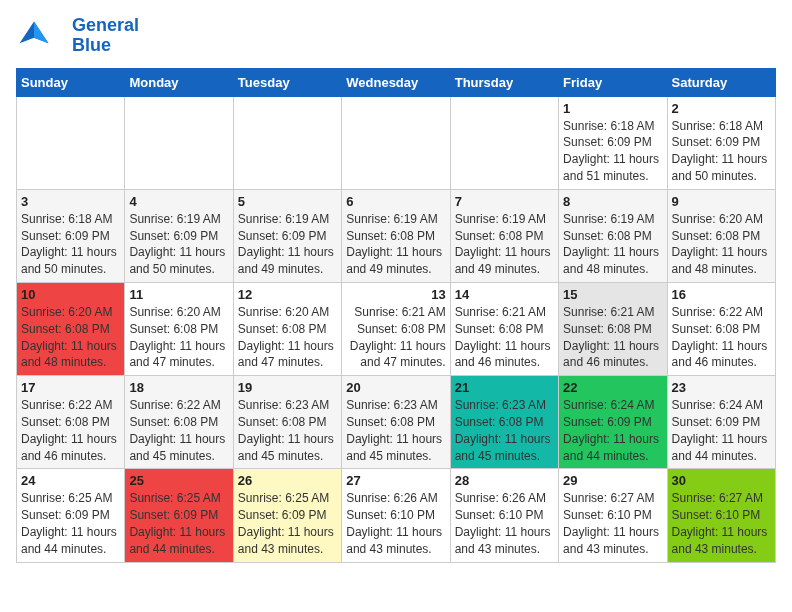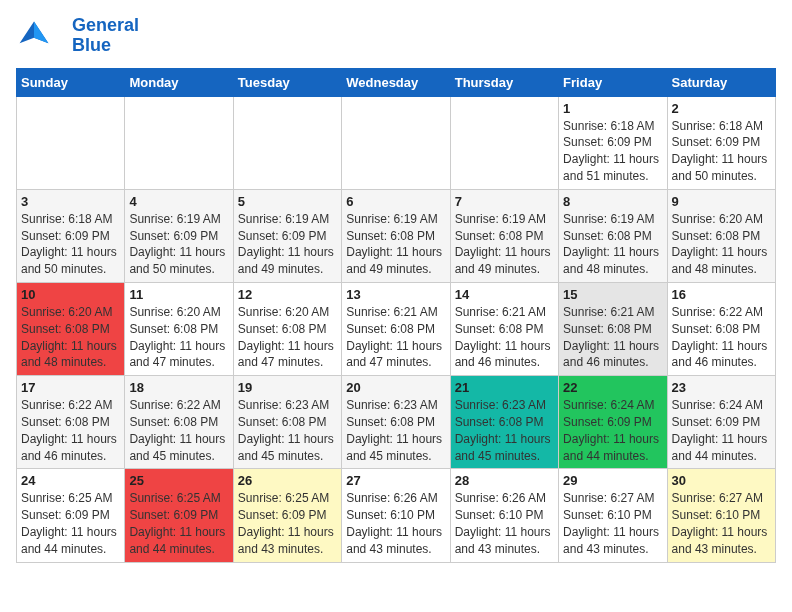--- a/index.html
+++ b/index.html
@@ -205,21 +205,21 @@
 Daylight: 11 hours
 and 47 minutes.</div>
         </td>
         <td style="background: rgb(255, 255, 255);">
           <span class="day-num">12</span>
           <div class="day-info" style="white-space: pre-line;">Sunrise: 6:20 AM
 Sunset: 6:08 PM
 Daylight: 11 hours
 and 47 minutes.</div>
         </td>
-        <td style="background: rgb(255, 255, 255);">
+        <td style="background: rgb(255, 255, 255); text-align: right;">
           <span class="day-num">13</span>
           <div class="day-info" style="white-space: pre-line;">Sunrise: 6:21 AM
 Sunset: 6:08 PM
 Daylight: 11 hours
 and 47 minutes.</div>
         </td>
         <td style="background: rgb(255, 255, 255);">
           <span class="day-num">14</span>
           <div class="day-info" style="white-space: pre-line;">Sunrise: 6:21 AM
 Sunset: 6:08 PM
@@ -328,21 +328,21 @@
 Daylight: 11 hours
 and 43 minutes.</div>
         </td>
         <td style="background: rgb(255, 255, 255);">
           <span class="day-num">29</span>
           <div class="day-info" style="white-space: pre-line;">Sunrise: 6:27 AM
 Sunset: 6:10 PM
 Daylight: 11 hours
 and 43 minutes.</div>
         </td>
-        <td style="background: #fef9c3; margin-top: 40px;">
+        <td style="background: #84cc16; margin-top: 40px;">
           <span class="day-num">30</span>
           <div class="day-info" style="white-space: pre-line;">Sunrise: 6:27 AM
 Sunset: 6:10 PM
 Daylight: 11 hours
 and 43 minutes.</div>
         </td>
       </tr>
     </tbody>
 </table>
 

